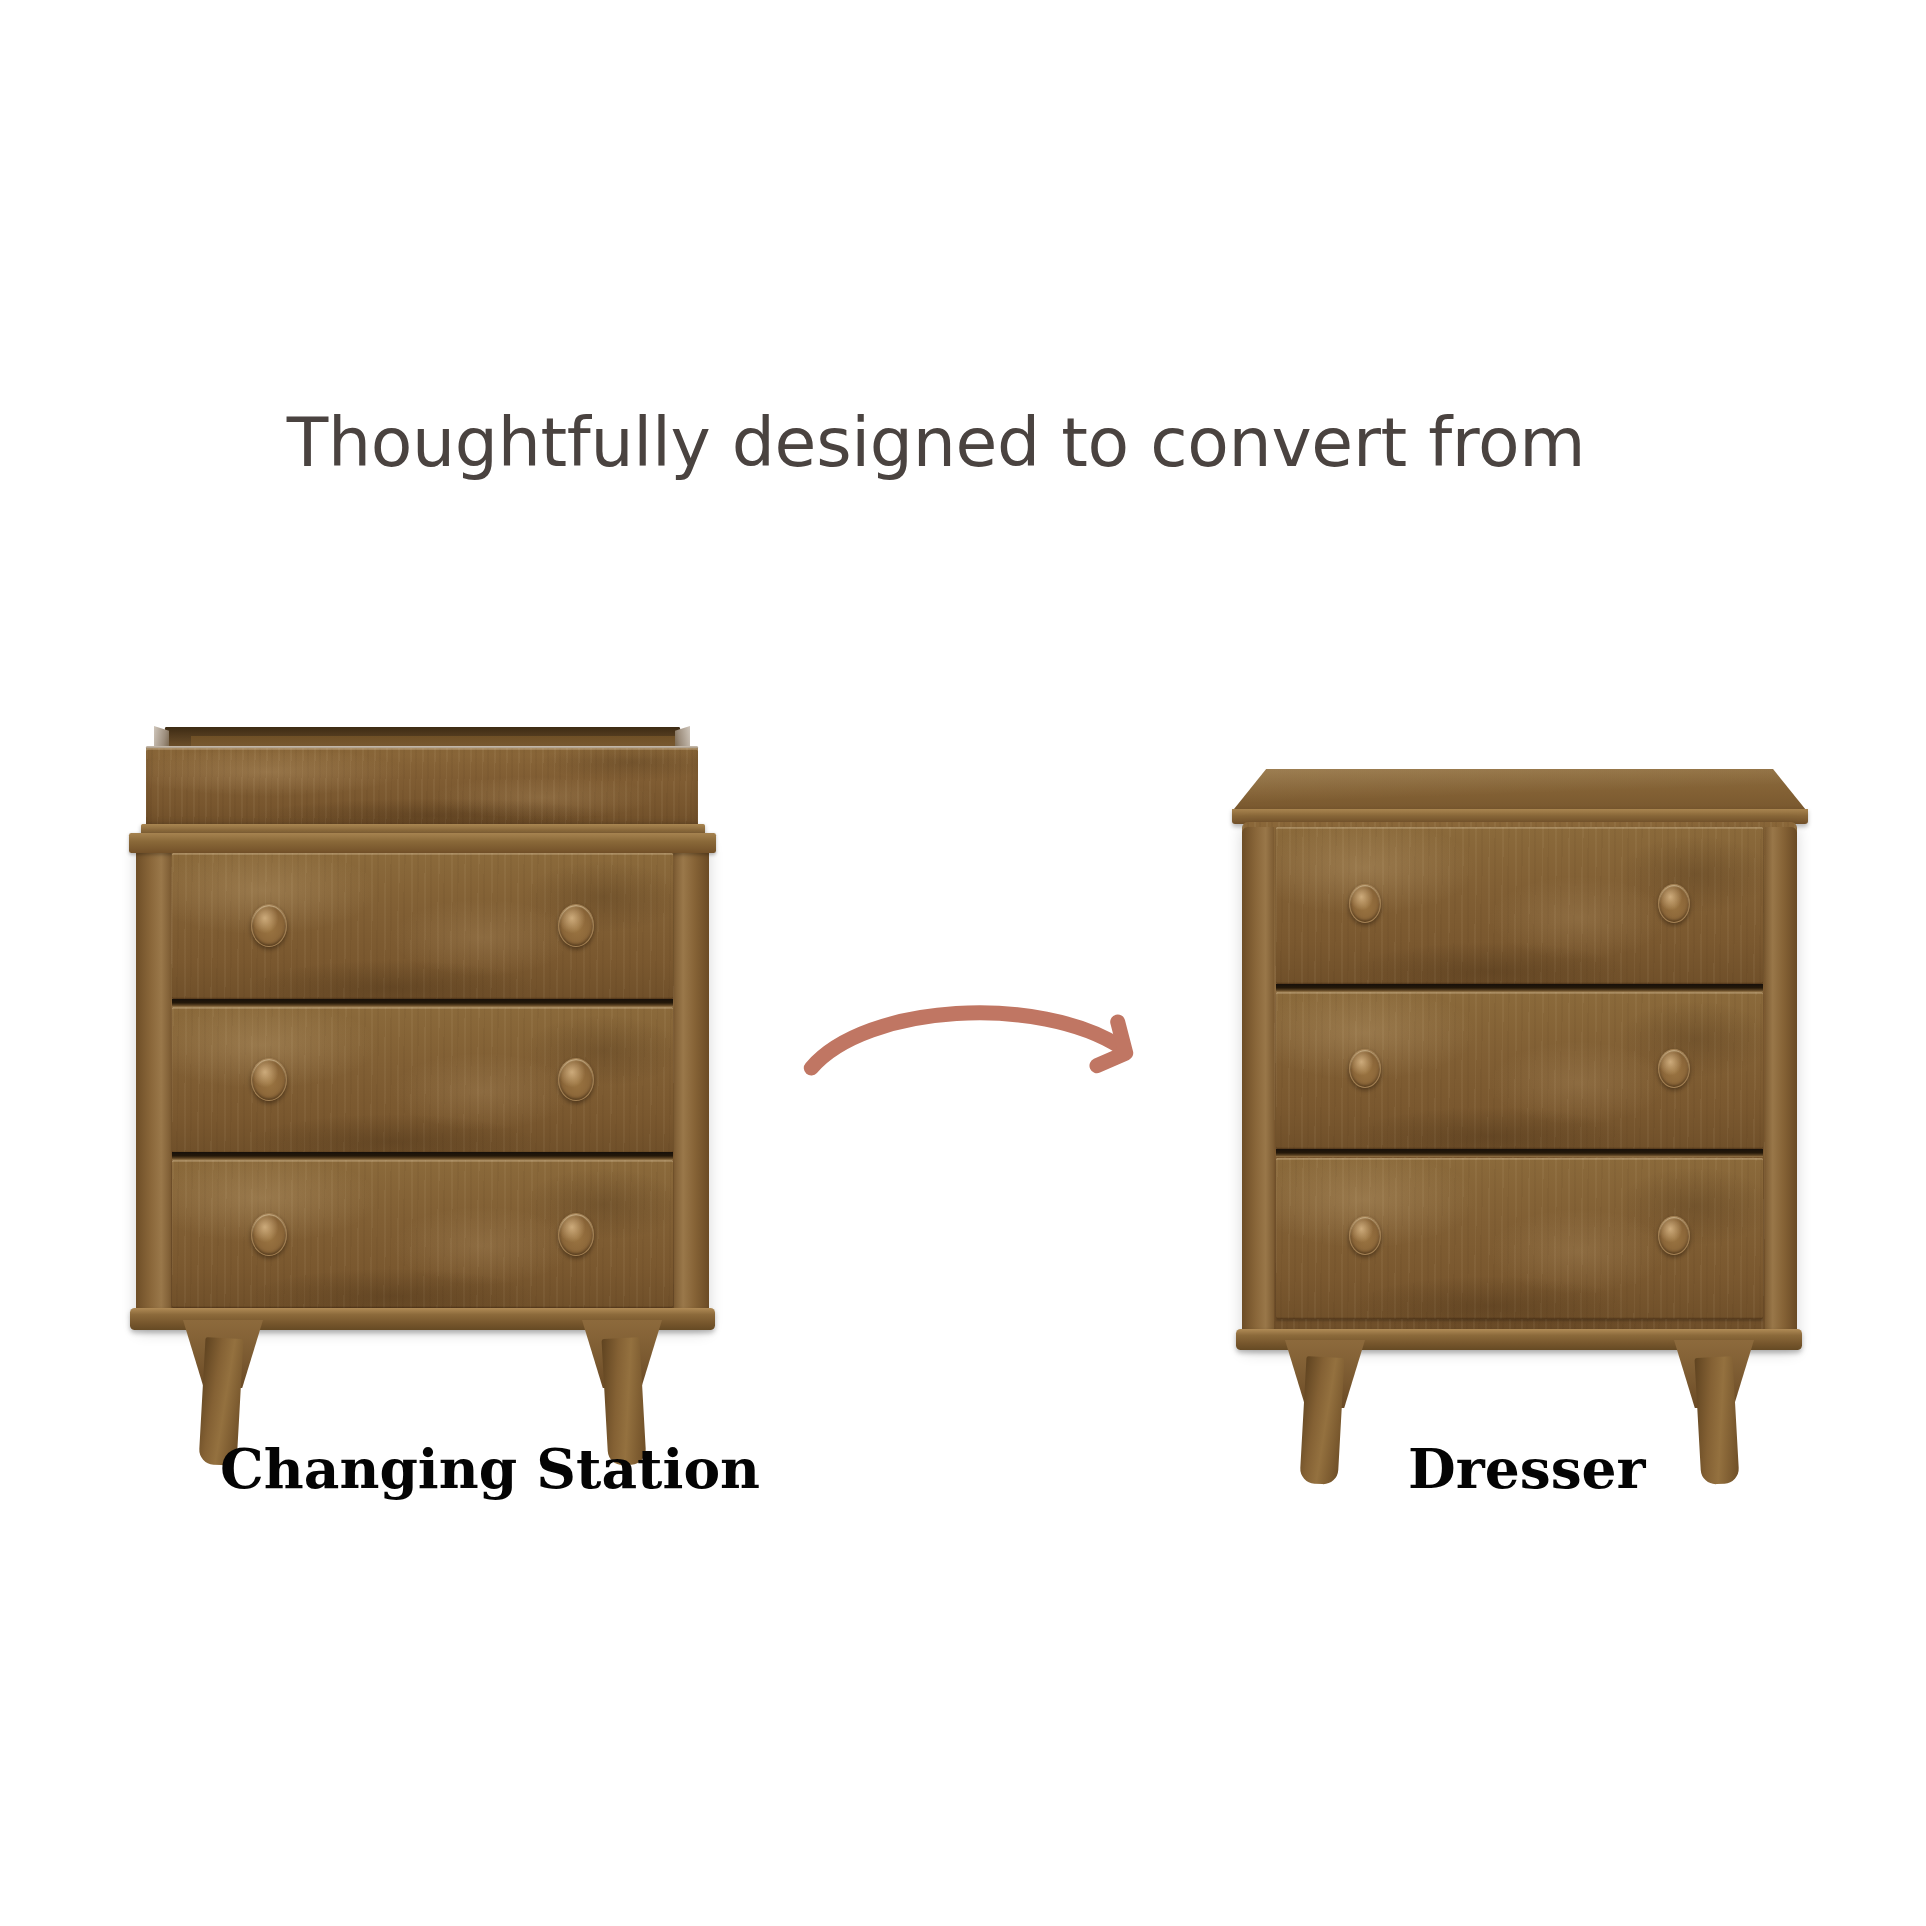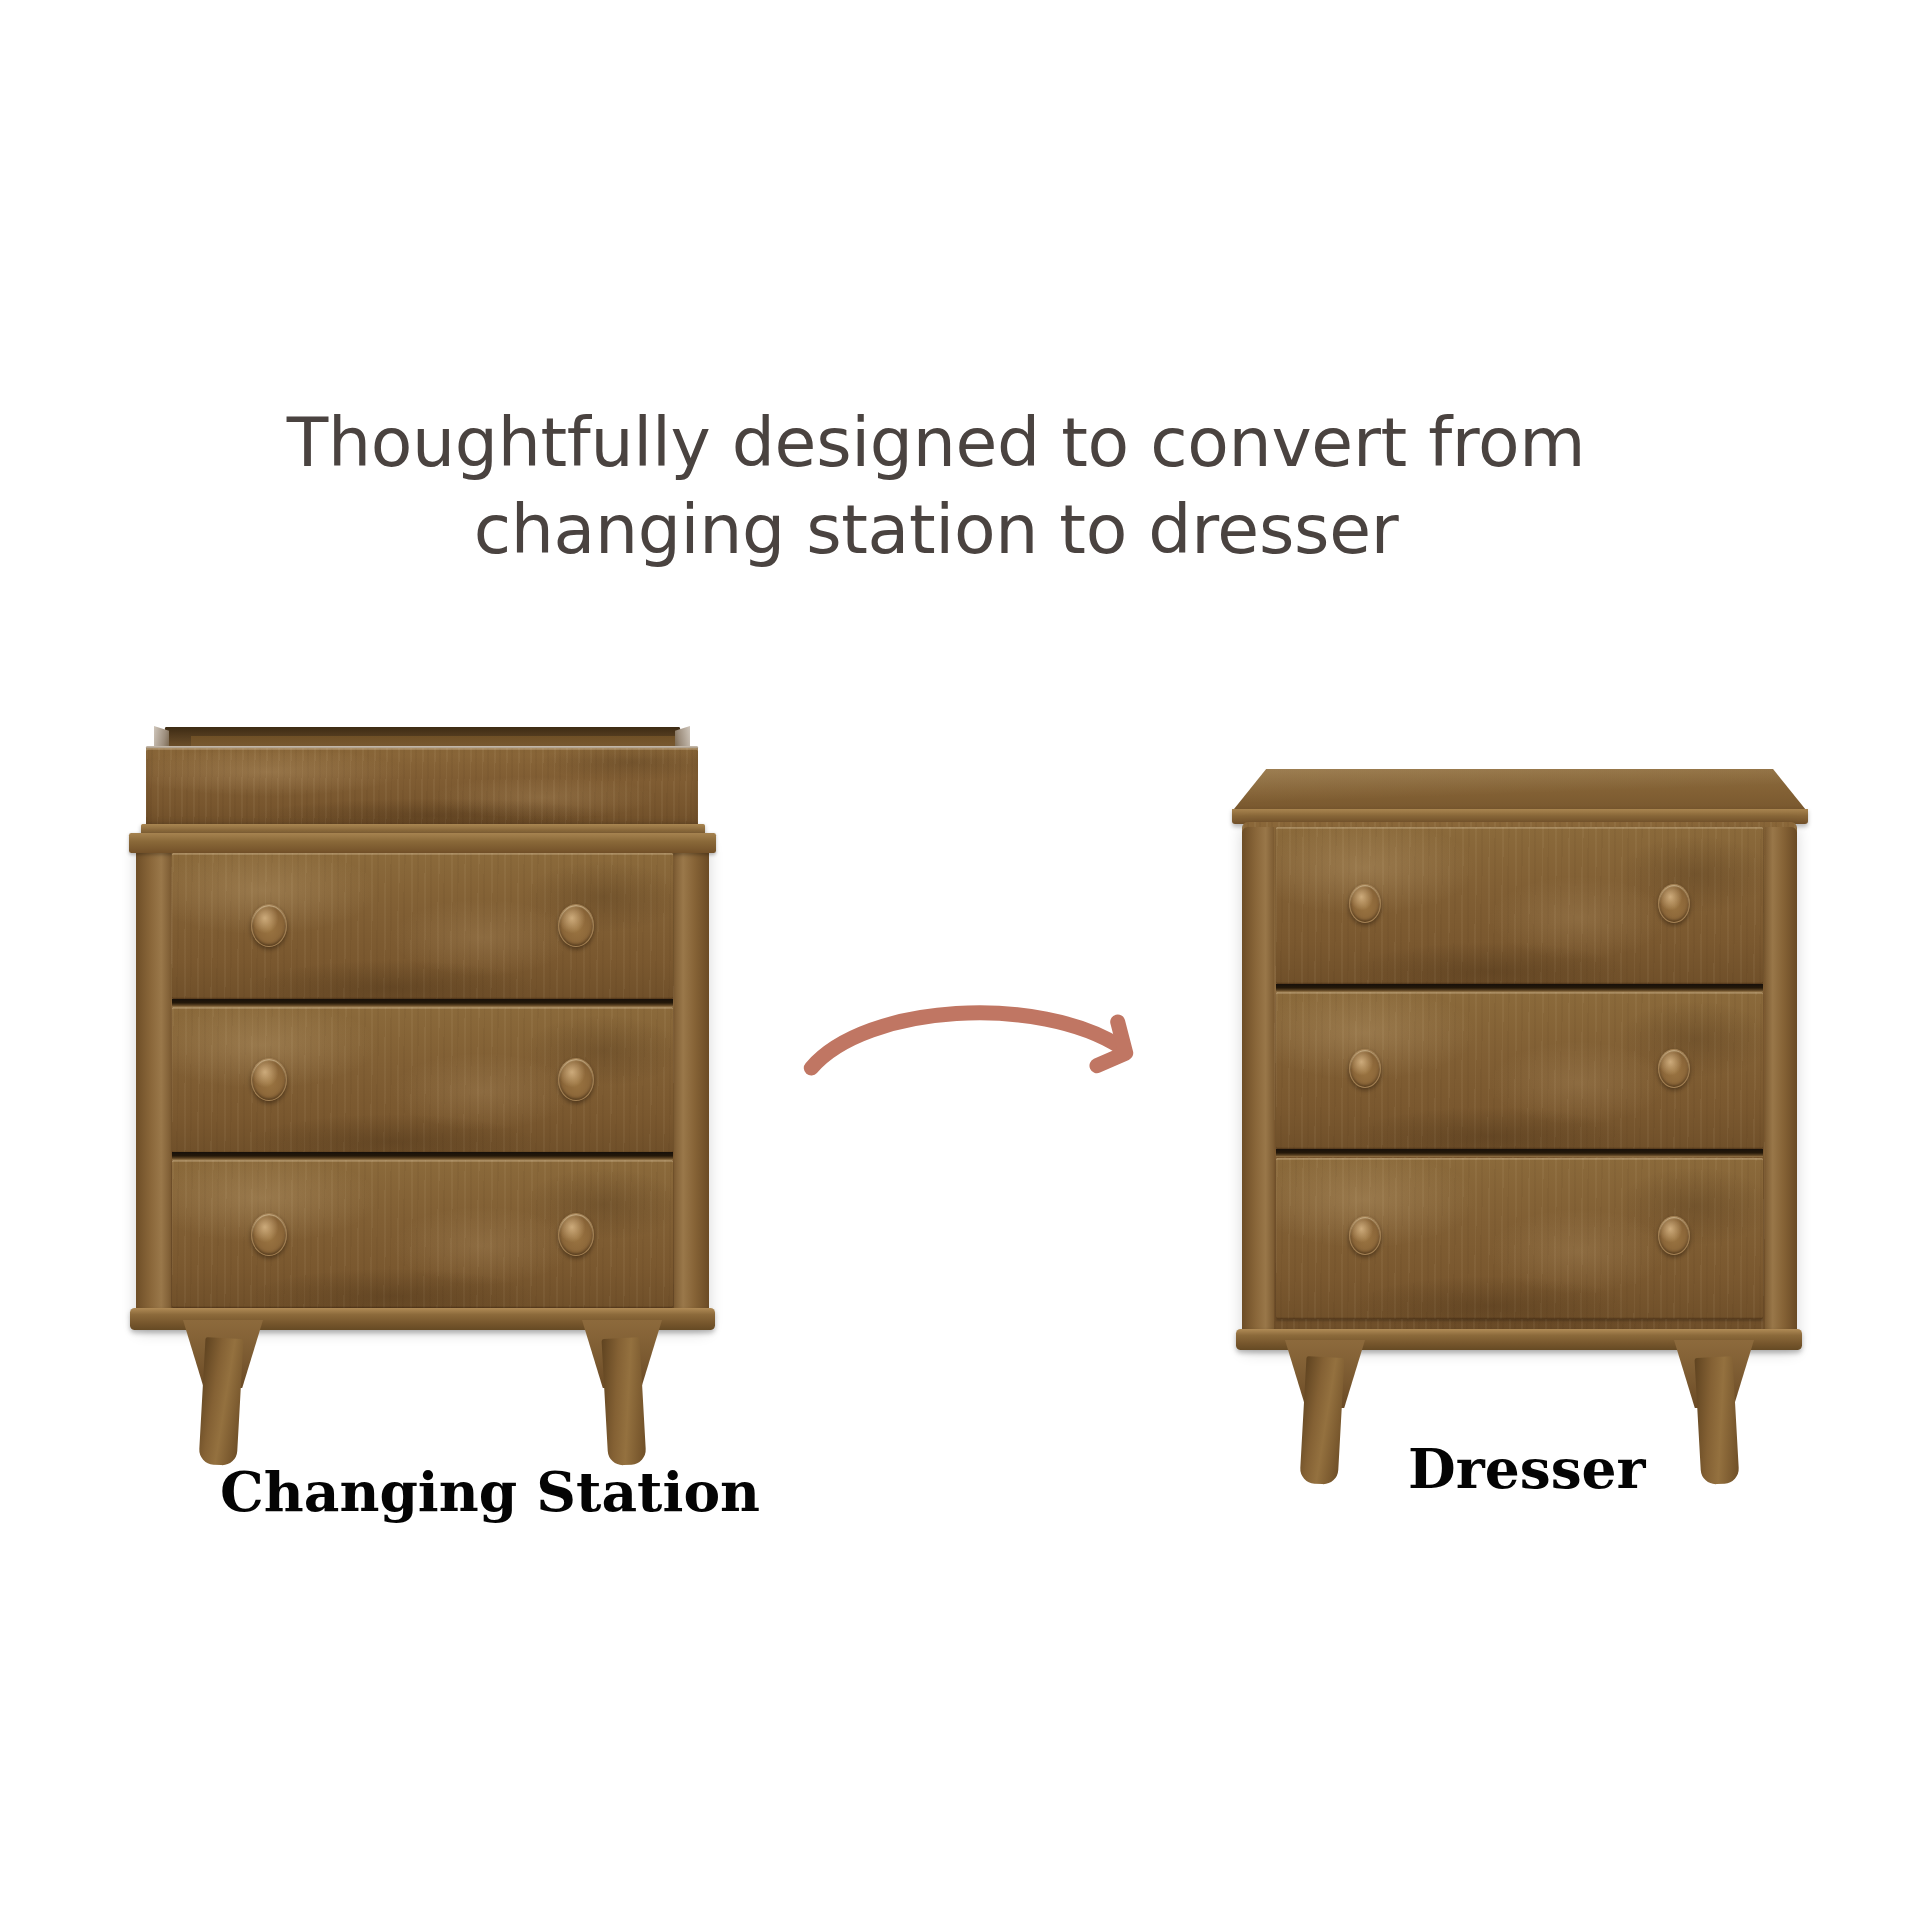--- a/index.html
+++ b/index.html
@@ -198,29 +198,28 @@
 
   
   .caption{
     position:absolute;
     font-family:"DejaVu Serif", serif;
     font-weight:700;
     font-size:55px;
     color:#040404;
     white-space:nowrap;
   }
-  #caption-changing{left:220px;top:1436px;margin-top:23px;}
+  #caption-changing{left:220px;top:1436px;}
   #caption-dresser{left:1408px;top:1436px;text-align:center;}
 </style>
 </head>
 <body>
 
 <div id="headline">
   <span class="ln">Thoughtfully designed to convert from</span>
-  <span class="ln">changing station to dresser</span>
 </div>
 
 <div id="stage">
 
   <div id="unit-changing">
 
     <div id="tray">
       <div id="tray-inner">
         <div id="tray-inner-floor" class="wood-dark"></div>
       </div>

